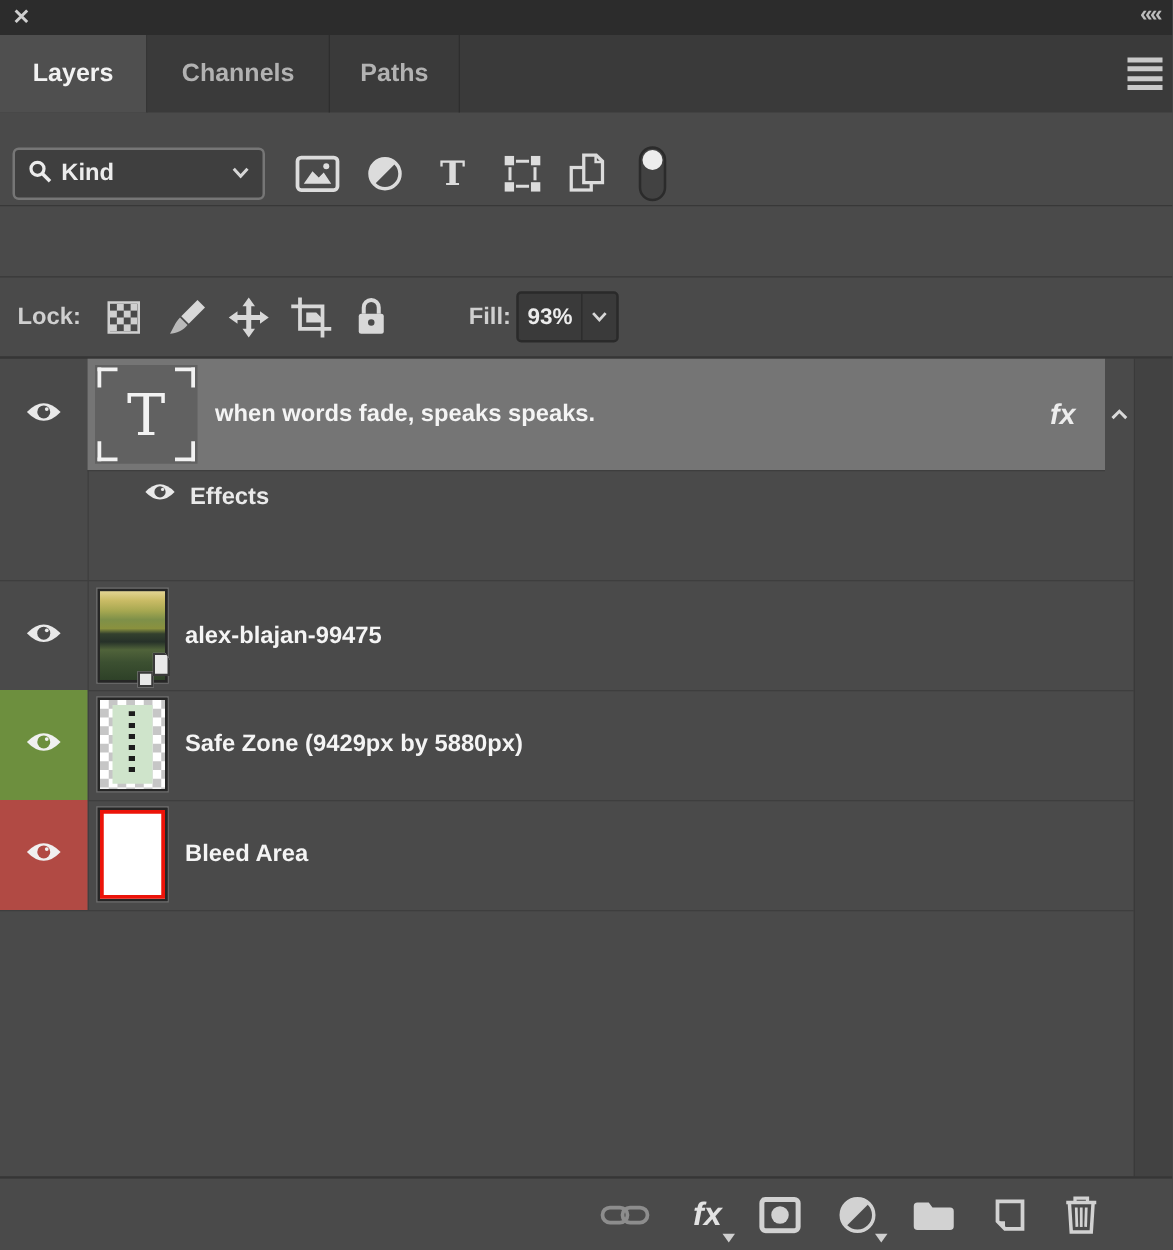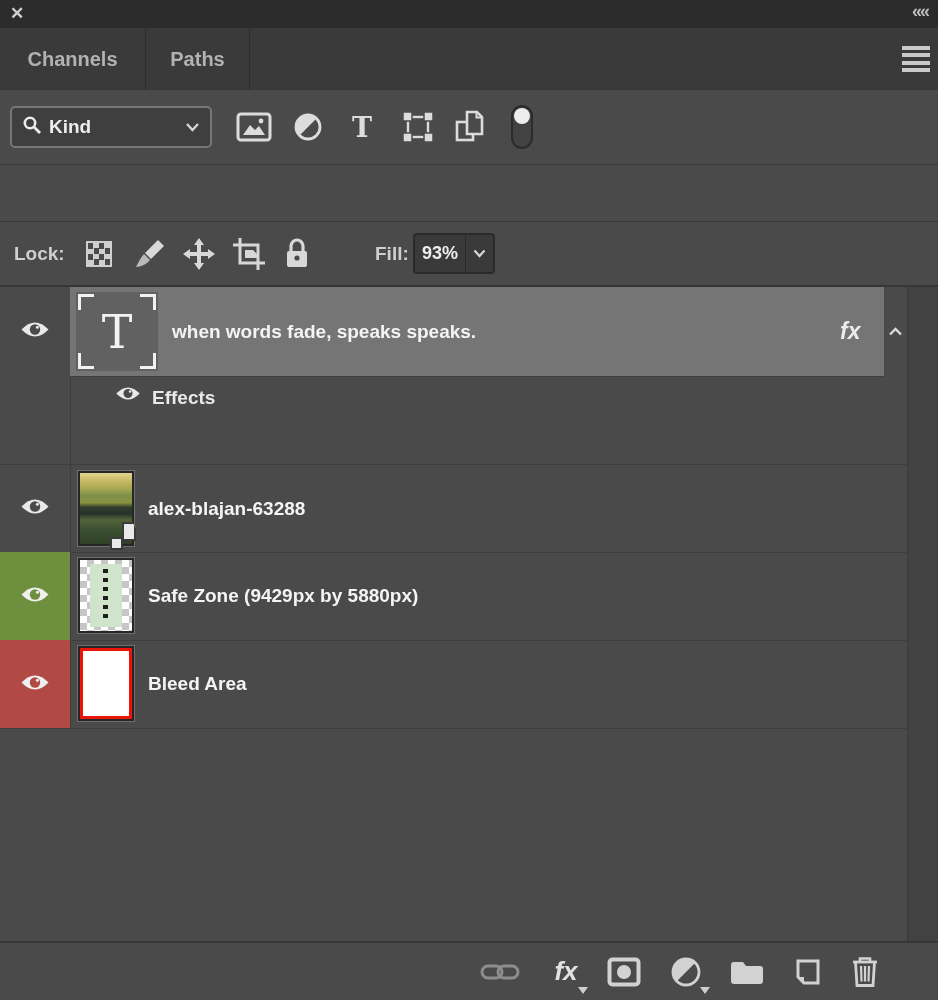--- a/index.html
+++ b/index.html
@@ -14,21 +14,21 @@
 
   
   .tabbar { position:absolute; left:0; top:28px; width:938px; height:62px; background:#3a3a3a; display:flex; }
   .tab { height:62px; display:flex; align-items:center; justify-content:center; font-size:20px; font-weight:700; color:#b2b2b2; border-right:1px solid #2e2e2e; cursor:default; }
   .tab.active { background:#4f4f4f; color:#f2f2f2; }
   .t0 { width:118px; } .t1 { width:146px; } .t2 { width:104px; }
   .hamburger { position:absolute; right:8px; top:18px; width:28px; height:26px; display:flex; flex-direction:column; justify-content:space-between; }
   .hamburger i { display:block; height:4px; background:#c9c9c9; }
 
   
-  .filter-row { position:absolute; left:0; top:90px; width:816px; height:74px; }
+  .filter-row { position:absolute; left:0; top:102px; width:816px; height:74px; }
   .kind-combo { position:absolute; left:10px; top:16px; width:202px; height:42px; background:#3f3f3f; border:2px solid #767676; border-radius:5px; display:flex; align-items:center; padding:0 10px; }
   .kind-combo .label { color:#ececec; font-size:19px; font-weight:700; margin-left:7px; }
   .kind-combo .chev { margin-left:auto; }
   .ficon { position:absolute; top:0; height:74px; display:flex; align-items:center; justify-content:center; }
   .fi0{left:232px;width:44px;} .fi1{left:288px;width:40px;} .fi2{left:342px;width:40px;} .fi3{left:396px;width:44px;} .fi4{left:450px;width:40px;} .fi5{left:504px;width:36px;}
   .t-glyph { font-size:27px; font-weight:700; color:#dcdcdc; font-family:"DejaVu Serif", serif; }
   .pill { width:22px; height:44px; border:2px solid #2b2b2b; border-radius:11px; position:relative; background:#424242; }
   .pill b { position:absolute; left:1px; top:1px; width:16px; height:16px; border-radius:50%; background:#ededed; }
 
   .hdiv { position:absolute; left:0; width:938px; height:1px; background:#383838; }
@@ -124,20 +124,21 @@
 <body>
 
 <div class="panel">
 
   <div class="topbar">
     <span class="close-x">✕</span>
     <span class="collapse">««</span>
   </div>
 
   <div class="tabbar">
+    <div class="tab t0 active">Layers</div>
     <div class="tab t1">Channels</div>
     <div class="tab t2">Paths</div>
     <div class="hamburger">
         <i></i>
         <i></i>
         <i></i>
         <i></i>
       </div>
   </div>
 
@@ -298,21 +299,21 @@
             </svg>
         </span>
       </div>
       <div class="thumbframe">
         <div class="alex-img"></div>
         <div class="so-badge">
             <span class="b1"></span>
             <span class="b2"></span>
           </div>
       </div>
-      <span class="layername">alex-blajan-63288</span>
+      <span class="layername">alex-blajan-99475</span>
     </div>
     <div class="rowdiv" style="top:265px"></div>
 
     <div class="row row-safe">
       <div class="eyecell">
         <span class="eye">
           <svg width="30" height="19" viewBox="0 0 30 19">
               <path d="M1.5 9.5 Q15 -4.5 28.5 9.5 Q15 23.5 1.5 9.5 Z" fill="#f0f0f0"></path>
               <circle class="pupil" cx="15" cy="9.5" r="5.2"></circle>
               <circle cx="17.4" cy="7.2" r="1.5" fill="#f0f0f0"></circle>

